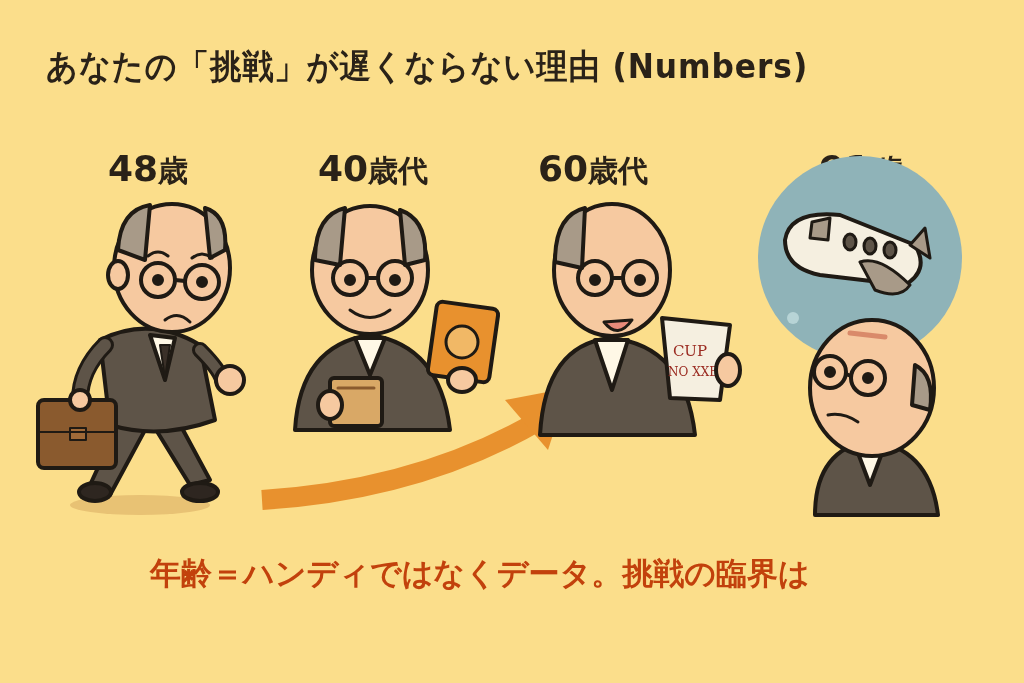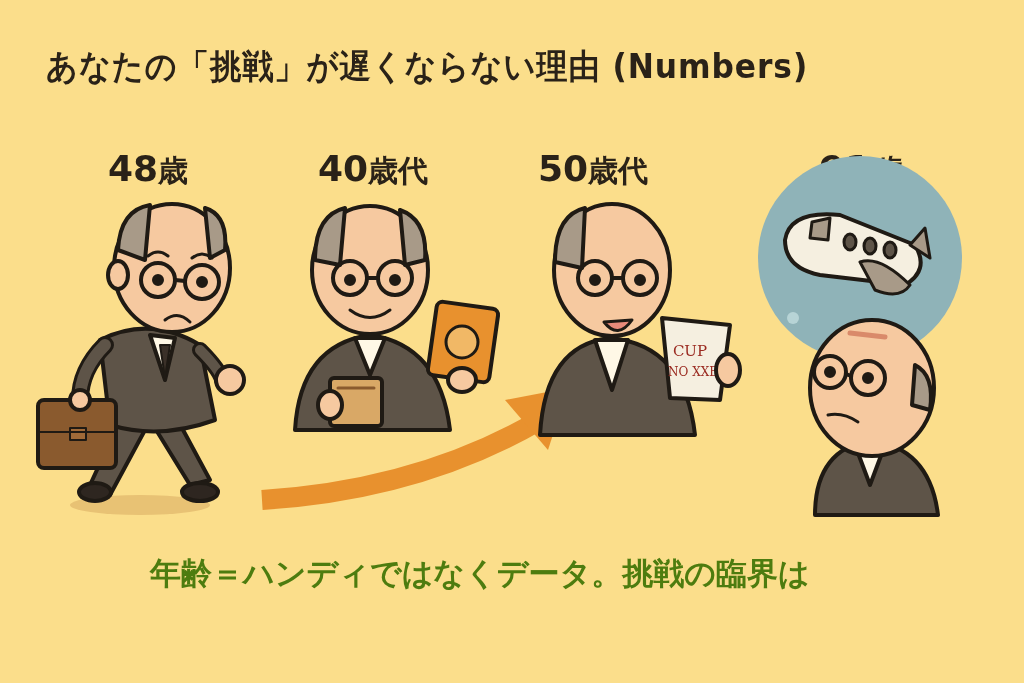--- a/index.html
+++ b/index.html
@@ -22,34 +22,34 @@
       white-space: nowrap;
       margin-top: 24px;
     }
     .age .unit { font-size: 30px; }
     #age-0 { left: 108px; }
     #age-1 { left: 318px; }
     #age-2 { left: 538px; }
     #age-3 { left: 818px; font-style: italic; }
     .caption {
       position: absolute; left: 150px; top: 548px;
-      font-size: 31px; font-weight: bold; color: #4d7c0f;
+      font-size: 31px; font-weight: bold; color: #c2410c;
       line-height: 50px; white-space: nowrap;
     }
     .caption .line2 { display: block; padding-left: 40px; }
     svg.art { position: absolute; left: 0; top: 0; }
   </style>
 </head>
 <body>
 
 <div class="title">あなたの「挑戦」が遅くならない理由 (Numbers)</div>
 
 <div class="age" id="age-0"><span>48</span><span class="unit">歳</span></div>
 <div class="age" id="age-1"><span>40</span><span class="unit">歳代</span></div>
-<div class="age" id="age-2"><span>50</span><span class="unit">歳代</span></div>
+<div class="age" id="age-2"><span>60</span><span class="unit">歳代</span></div>
 <div class="age" id="age-3"><span>91</span><span class="unit">歳</span></div>
 
 <svg class="art" width="1024" height="683" viewBox="0 0 1024 683">
   <g stroke="#1f1a14" stroke-width="4" stroke-linejoin="round" stroke-linecap="round">
 
     <g>
       <ellipse cx="140" cy="505" rx="70" ry="10" fill="#e8c274" stroke="none"></ellipse>
 
       <path d="M120 420 L90 485 L110 495 L145 430 Z" fill="#5e5448"></path>
       <path d="M150 420 L190 485 L210 480 L175 415 Z" fill="#5e5448"></path>

